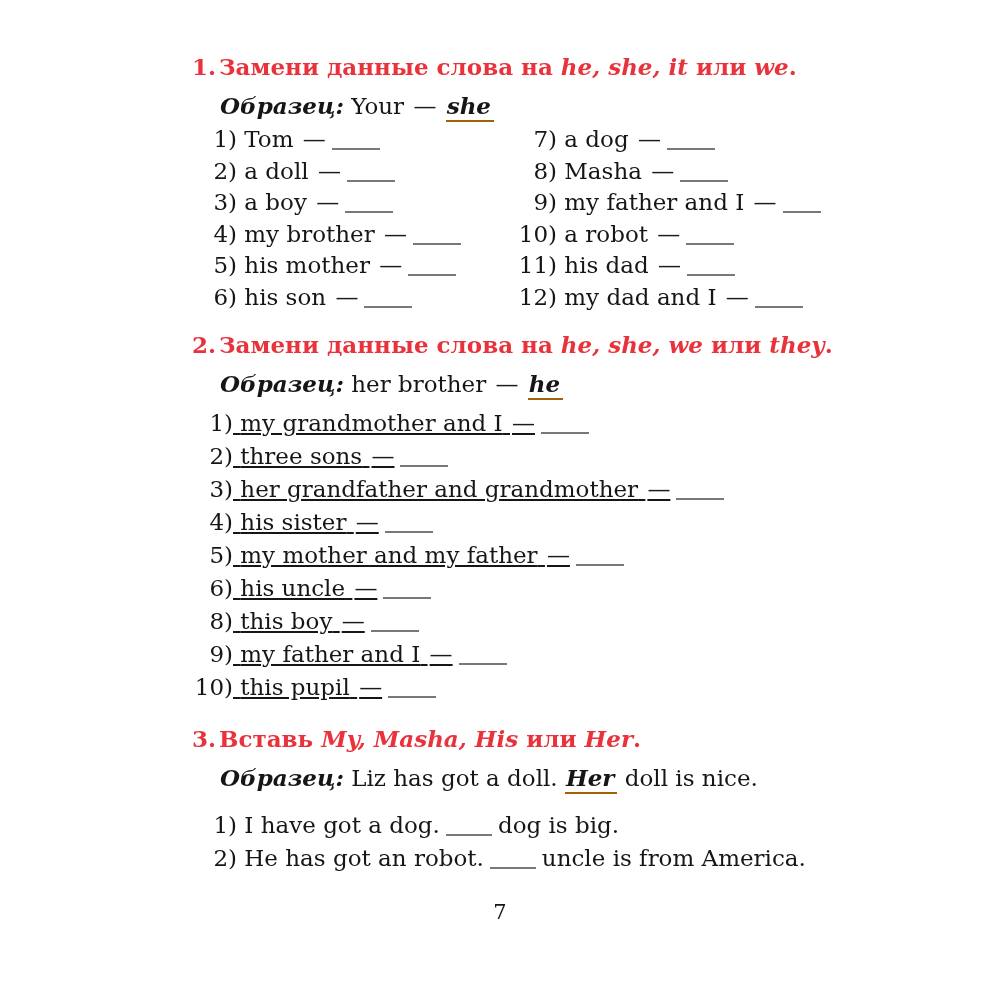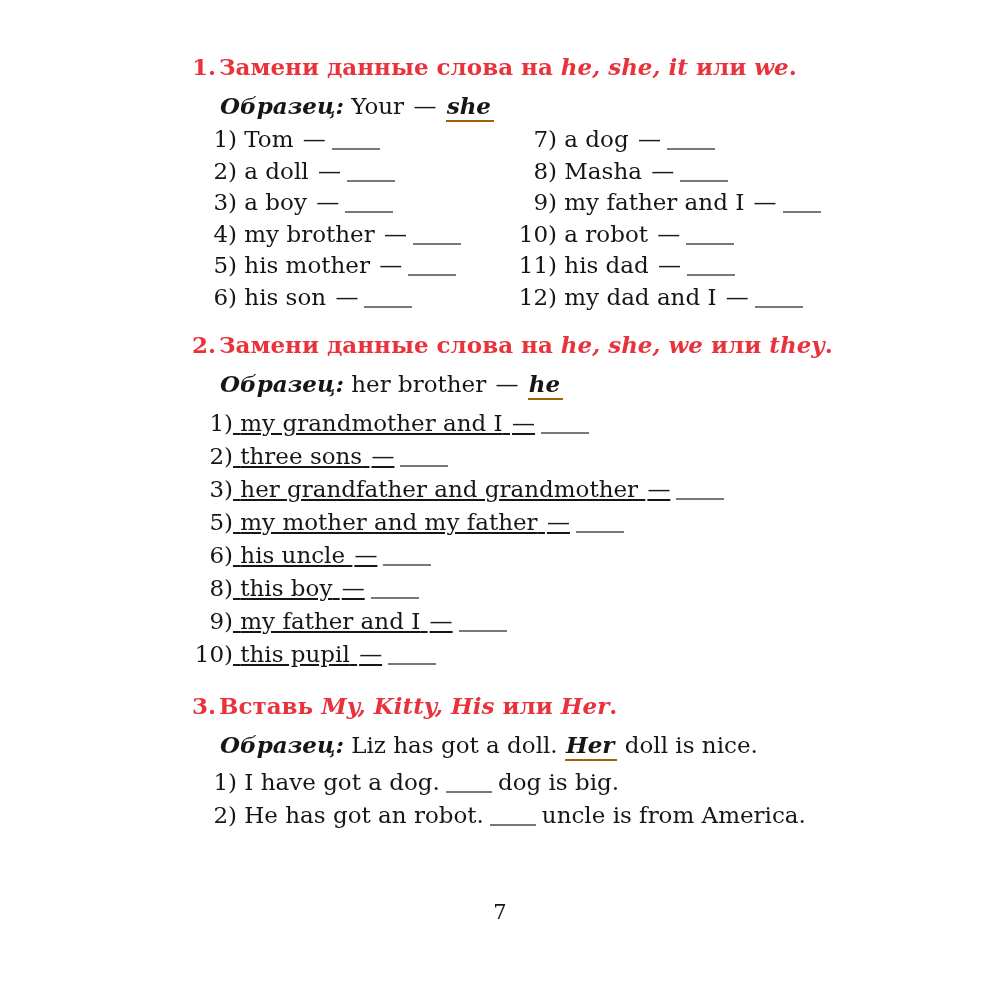--- a/index.html
+++ b/index.html
@@ -76,21 +76,21 @@
   .ex1-cols .item { line-height: 31.5px; }
   .col-left .n { width: 34px; }
   .col-right .n { width: 46px; }
 
   
   .ex2-list { margin-left: 187px; margin-top: 8px; }
   .ex2-list .item { line-height: 33px; text-decoration: underline; }
   .ex2-list .n { width: 46px; }
 
   
-  .ex3-list { margin-left: 203px; margin-top: 6px; }
+  .ex3-list { margin-left: 203px; margin-top: 16px; }
   .ex3-list .item { line-height: 33px; }
   .ex3-list .n { width: 34px; }
   .ex3-list .blank { margin: 0 6px; width: 46px; }
 
   .mt-ex2 { margin-top: 17px; }
   .mt-ex3 { margin-top: 20px; }
 
   .page-num {
     position: absolute;
     top: 900px;
@@ -142,30 +142,31 @@
   <div class="sample">
     <span class="lbl">Образец:</span>
     <span>her brother</span>
     <span class="dash">—</span>
     <span class="ans">he</span>
   </div>
   <div class="ex2-list">
     <div class="item"><span class="n">1)</span> <span>my grandmother and I</span> <span class="dash">—</span><span class="blank"></span></div>
     <div class="item"><span class="n">2)</span> <span>three sons</span> <span class="dash">—</span><span class="blank"></span></div>
     <div class="item"><span class="n">3)</span> <span>her grandfather and grandmother</span> <span class="dash">—</span><span class="blank"></span></div>
+    <div class="item"><span class="n">4)</span> <span>his sister</span> <span class="dash">—</span><span class="blank"></span></div>
     <div class="item"><span class="n">5)</span> <span>my mother and my father</span> <span class="dash">—</span><span class="blank"></span></div>
     <div class="item"><span class="n">6)</span> <span>his uncle</span> <span class="dash">—</span><span class="blank"></span></div>
     <div class="item"><span class="n">8)</span> <span>this boy</span> <span class="dash">—</span><span class="blank"></span></div>
     <div class="item"><span class="n">9)</span> <span>my father and I</span> <span class="dash">—</span><span class="blank"></span></div>
     <div class="item"><span class="n">10)</span> <span>this pupil</span> <span class="dash">—</span><span class="blank"></span></div>
   </div>
 
   <div class="ex-head mt-ex3">
     <span class="ex-num">3.</span>
-    <span class="ex-title"><span>Вставь </span><span class="ital">My, Kitty, His</span><span> или </span><span class="ital">Her</span><span>.</span></span>
+    <span class="ex-title"><span>Вставь </span><span class="ital">My, Masha, His</span><span> или </span><span class="ital">Her</span><span>.</span></span>
   </div>
   <div class="sample">
     <span class="lbl">Образец:</span>
     <span>Liz has got a doll.</span>
     <span class="ans">Her</span>
     <span>doll is nice.</span>
   </div>
   <div class="ex3-list">
     <div class="item"><span class="n">1)</span> <span>I have got a dog.</span><span class="blank"></span><span>dog is big.</span></div>
     <div class="item"><span class="n">2)</span> <span>He has got an robot.</span><span class="blank"></span><span>uncle is from America.</span></div>

